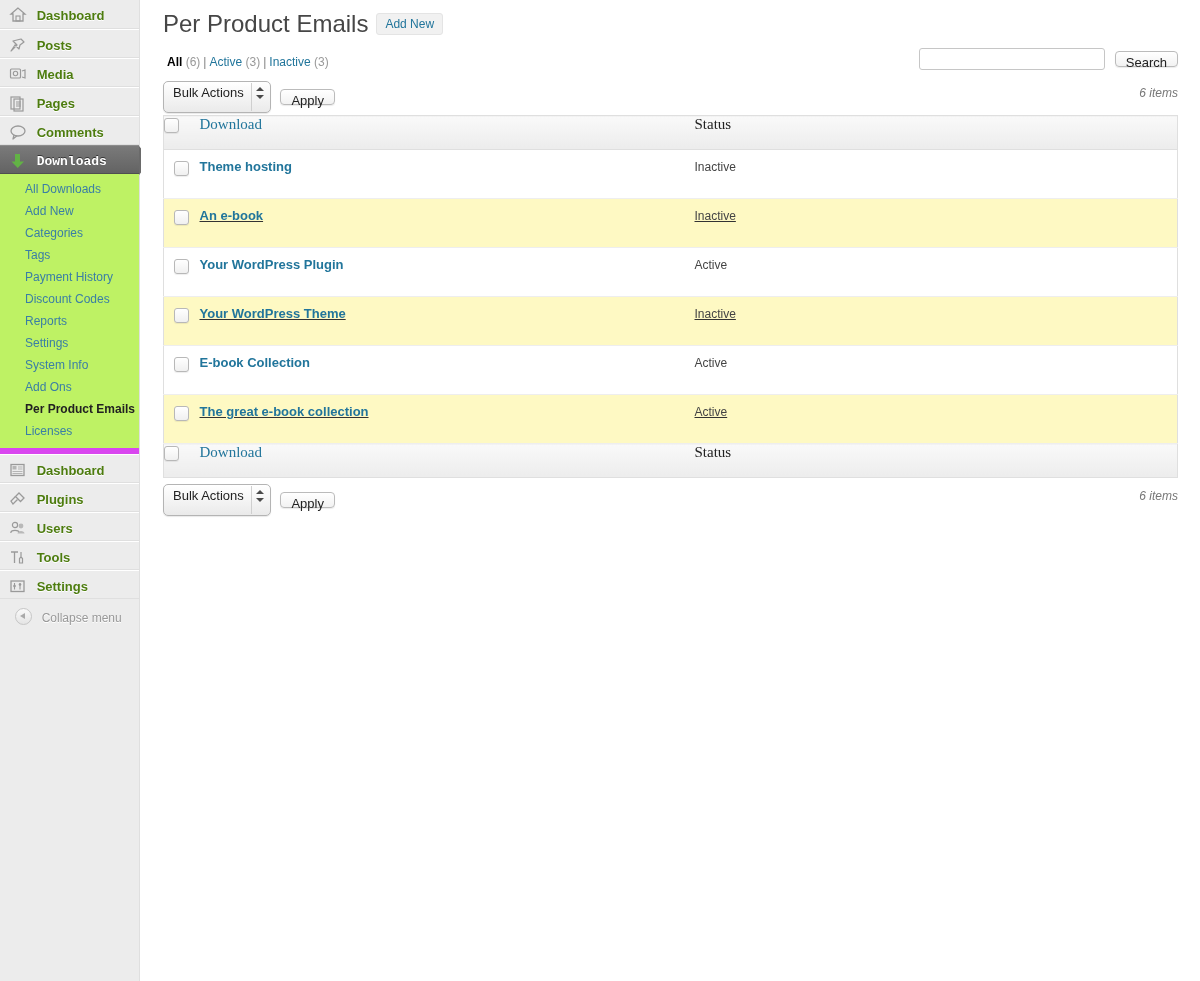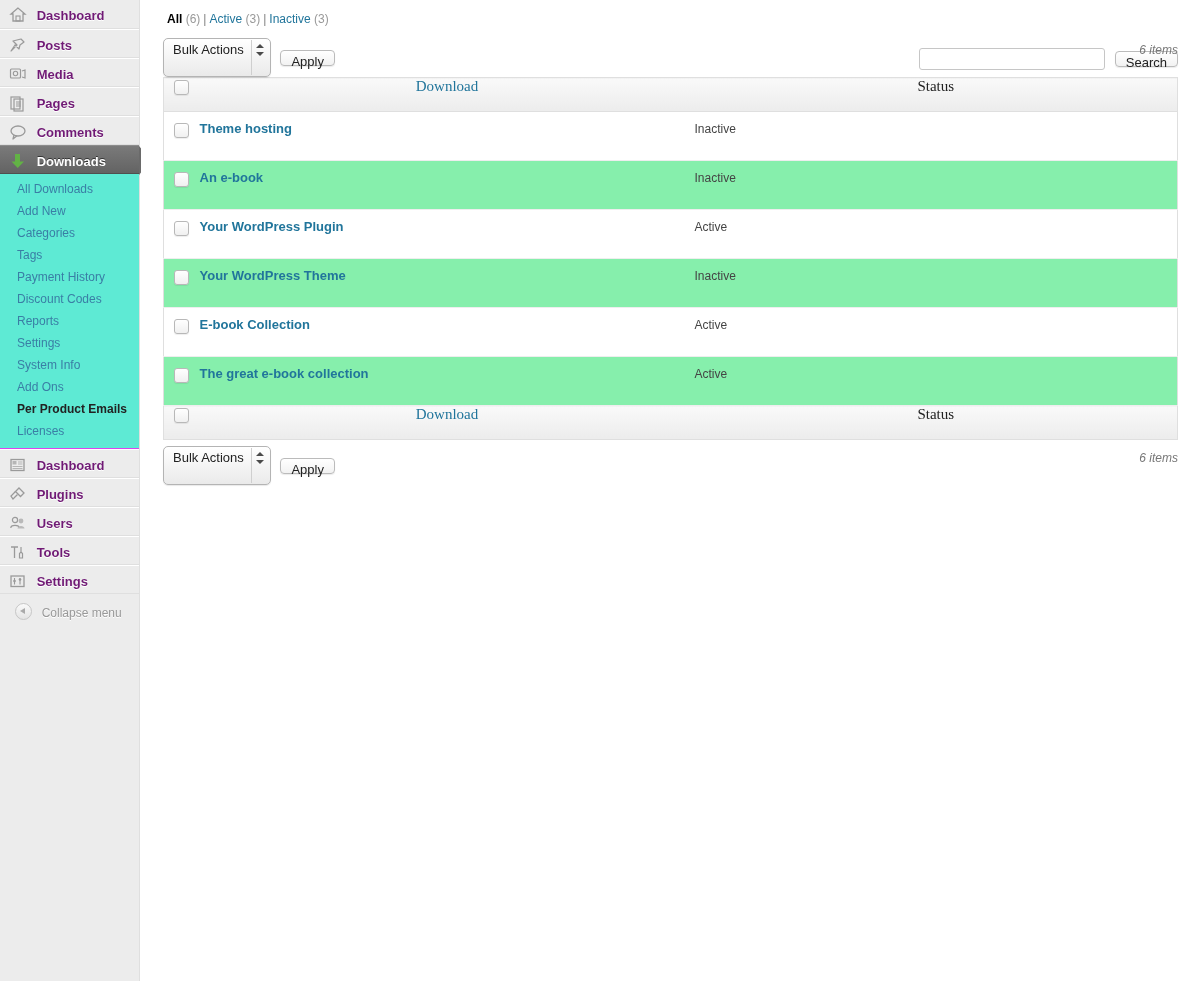--- a/index.html
+++ b/index.html
@@ -36,33 +36,34 @@
     border-bottom: 1px solid #dfdfdf;
     padding-left: 8px;
     box-sizing: border-box;
     cursor: pointer;
     white-space: nowrap;
   }
   .menu-top:first-child { border-top: none; }
   .menu-top .mlabel {
     font-weight: bold;
     font-size: 13px;
-    color: #701a75;
+    color: #4d7c0f;
     text-shadow: 0 1px 0 #fff;
     vertical-align: middle;
   }
   .menu-top.current {
     background: #6d6d6d;
     background: linear-gradient(to bottom, #7a7a7a, #636363);
     border-top: 1px solid #8c8c8c;
     border-bottom: 1px solid #4f4f4f;
   }
   .menu-top.current .mlabel {
     color: #ffffff;
     text-shadow: 0 -1px 0 #333;
+    font-family: Liberation Mono, monospace;
   }
   .menu-top.current .arrow-point {
     position: absolute;
     right: -12px;
     top: 0;
     width: 0; height: 0;
     border-top: 14px solid transparent;
     border-bottom: 15px solid transparent;
     border-left: 12px solid #6a6a6a;
   }
@@ -72,23 +73,23 @@
     height: 18px;
     vertical-align: middle;
     margin-right: 5px;
     position: relative;
     top: -1px;
   }
   .micon svg { display: block; }
 
   
   .submenu {
-    padding: 4px 0 6px 4px;
-    background: #5eead4;
-    border-bottom: 1px solid #d946ef;
+    padding: 4px 0 6px 12px;
+    background: #bef264;
+    border-bottom: 6px solid #d946ef;
   }
   .submenu a {
     display: block;
     padding: 3px 0 3px 13px;
     font-size: 12px;
     color: #3a7ea5;
     text-decoration: none;
     line-height: 16px;
     cursor: pointer;
   }
@@ -236,21 +237,21 @@
     padding-top: 6px;
     margin-bottom: 4px;
   }
   .bulkactions {
     float: left;
     white-space: nowrap;
   }
   .mac-select {
     display: inline-block;
     position: relative;
-    height: 39px;
+    height: 32px;
     line-height: 22px;
     font-size: 13px;
     font-family: "Liberation Sans", sans-serif;
     color: #222;
     padding: 0 26px 0 9px;
     border: 1px solid #b4b4b4;
     border-radius: 5px;
     background: linear-gradient(to bottom, #ffffff 0%, #eaeaea 100%);
     box-shadow: 0 1px 1px rgba(0,0,0,0.09);
     cursor: pointer;
@@ -302,21 +303,21 @@
     background: #fff;
     clear: both;
     table-layout: fixed;
   }
   table.wp-list-table thead th,
   table.wp-list-table tfoot th {
     background: linear-gradient(to bottom, #f9f9f9 0%, #ececec 100%);
     border-bottom: 1px solid #dfdfdf;
     height: 29px;
     padding: 0 0 16px 0;
-    text-align: center;
+    text-align: left;
     font-weight: normal;
     vertical-align: middle;
   }
   table.wp-list-table tfoot th {
     border-bottom: none;
     border-top: 1px solid #dfdfdf;
   }
   th.column-cb, td.column-cb {
     width: 36px;
     padding-left: 10px;
@@ -347,21 +348,22 @@
   table.wp-list-table tbody tr {
     height: 49px;
   }
   table.wp-list-table tbody td {
     vertical-align: top;
     padding-top: 8px;
     border-bottom: 1px solid #eeeeee;
     background: transparent;
   }
   table.wp-list-table tbody tr.alternate td {
-    background: #86efac;
+    background: #fef9c3;
+    text-decoration: underline;
   }
   .row-title {
     font-size: 13px;
     font-weight: bold;
     color: #21759b;
     text-decoration: none;
     cursor: pointer;
     line-height: 18px;
     text-align: right;
   }
@@ -527,20 +529,23 @@
   <div class="collapse-row">
     <span class="collapse-btn"></span>
     <span class="collapse-label">Collapse menu</span>
   </div>
 
 </div>
 
 <div id="wpbody">
   <div id="wpcontent">
 
+    <h2 class="page-title">
+      <span>Per Product Emails</span><a class="add-new-h2">Add New</a>
+    </h2>
 
     <ul class="subsubsub">
       <li><a class="current">All</a> <span class="count">(6)</span><span class="sep">|</span></li><li><a>Active</a> <span class="count">(3)</span><span class="sep">|</span></li><li><a>Inactive</a> <span class="count">(3)</span></li>
     </ul>
 
     <div class="search-box">
       <input type="search" value="" style="">
       <span class="btn">Search</span>
     </div>
 

